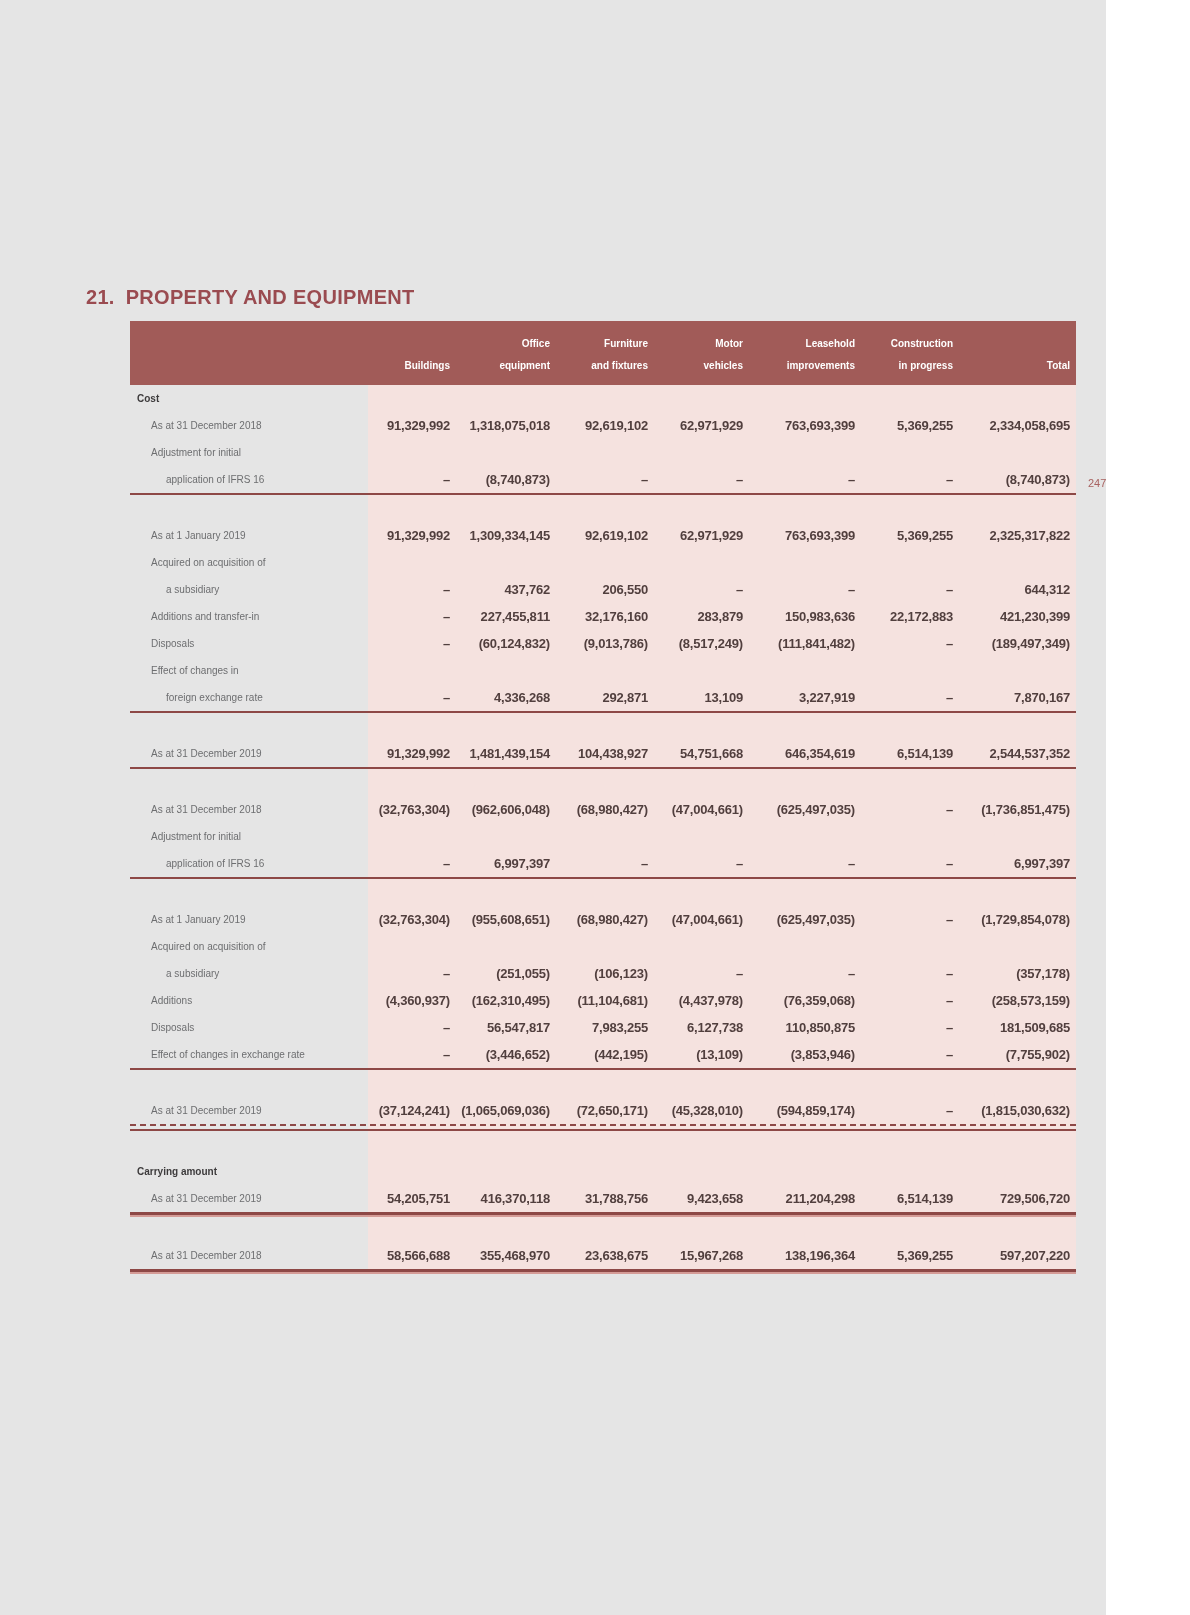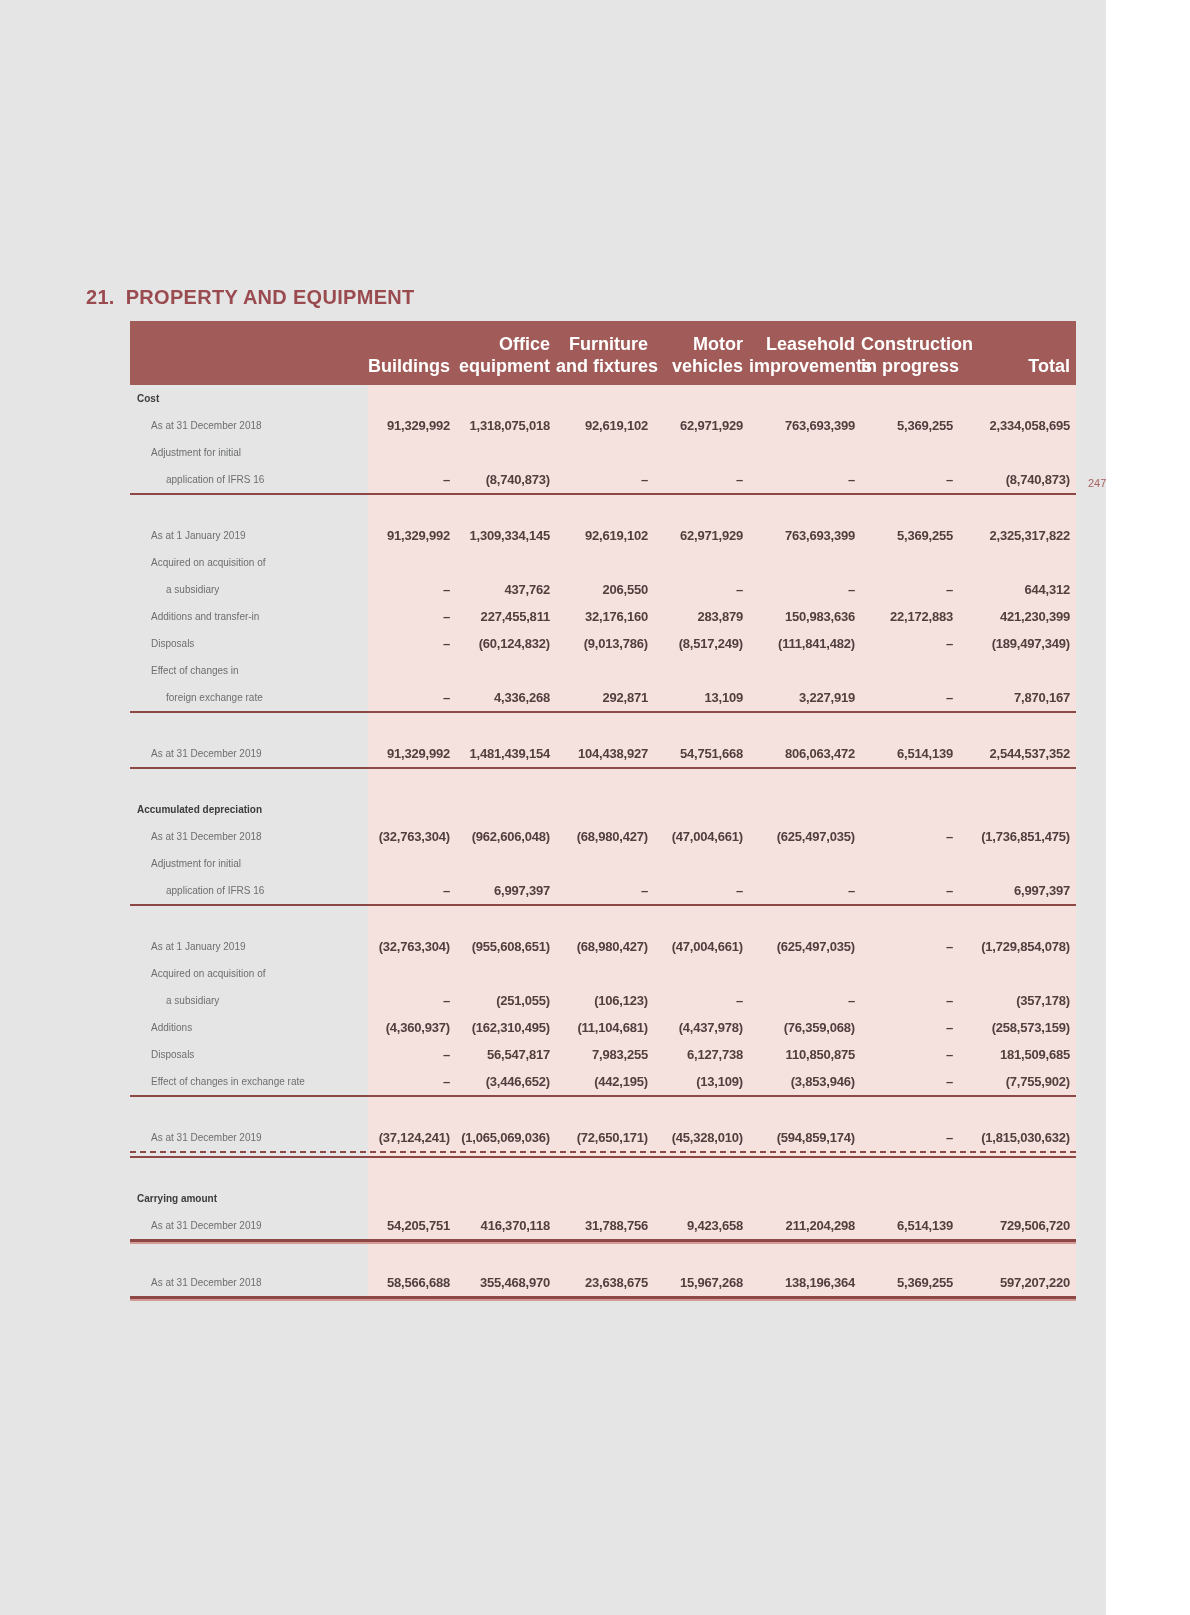--- a/index.html
+++ b/index.html
@@ -11,21 +11,21 @@
   .page{position:relative;width:1106px;height:1615px;background:#e5e5e5;overflow:hidden;
         font-family:Liberation Sans, sans-serif;}
   .title{position:absolute;left:86px;top:286px;display:flex;gap:11px;
          color:var(--title);font-size:20px;font-weight:bold;letter-spacing:.3px;}
   .table-wrap{position:absolute;left:130px;top:321px;width:946px;}
   .pink-underlay{position:absolute;left:238px;right:0;top:64px;bottom:0;background:var(--pink);}
   table{position:relative;width:946px;border-collapse:collapse;table-layout:fixed;}
   col.c-label{width:238px;} col.c1{width:88px;} col.c2{width:100px;} col.c3{width:98px;}
   col.c4{width:95px;} col.c5{width:112px;} col.c6{width:98px;} col.c7{width:117px;}
   td{margin:0;}
-  td.hd{background:var(--maroon);color:#fff;font-weight:bold;font-size:18px;
+  td.hd{background:var(--maroon);color:#fff;font-weight:bold;font-size:10px;
         text-align:right;vertical-align:bottom;height:64px;box-sizing:border-box;
         padding:0 6px 8px 0;line-height:22px;white-space:nowrap;}
   td.hd:first-child{text-align:left;}
   tbody td{height:27px;vertical-align:middle;box-sizing:border-box;}
   td.lbl{color:var(--lbl);font-size:10px;text-align:left;white-space:nowrap;padding-right:0;}
   td.lbl.sec{color:var(--sec);font-weight:bold;}
   .ind0{padding-left:7px;} .ind1{padding-left:21px;} .ind2{padding-left:36px;}
   td.num{color:var(--num);font-weight:bold;font-size:13px;letter-spacing:-.2px;
          text-align:right;padding-right:6px;white-space:nowrap;}
   td.rulecell{height:auto;padding:0;}
@@ -226,41 +226,31 @@
           </tr>
           <tr class="sp">
             <td colspan="8" class="sp-m"></td>
           </tr>
           <tr>
             <td class="lbl ind1">As at 31 December 2019</td>
             <td class="num">91,329,992</td>
             <td class="num">1,481,439,154</td>
             <td class="num">104,438,927</td>
             <td class="num">54,751,668</td>
-            <td class="num">806,063,472</td>
+            <td class="num">646,354,619</td>
             <td class="num">6,514,139</td>
             <td class="num">2,544,537,352</td>
           </tr>
           <tr>
             <td colspan="8" class="rulecell">
               <div class="rule solid"></div>
             </td>
           </tr>
           <tr class="sp">
             <td colspan="8" class="sp-l"></td>
-          </tr>
-          <tr>
-            <td class="lbl sec ind0">Accumulated depreciation</td>
-            <td class="num"></td>
-            <td class="num"></td>
-            <td class="num"></td>
-            <td class="num"></td>
-            <td class="num"></td>
-            <td class="num"></td>
-            <td class="num"></td>
           </tr>
           <tr>
             <td class="lbl ind1">As at 31 December 2018</td>
             <td class="num">(32,763,304)</td>
             <td class="num">(962,606,048)</td>
             <td class="num">(68,980,427)</td>
             <td class="num">(47,004,661)</td>
             <td class="num">(625,497,035)</td>
             <td class="num">–</td>
             <td class="num">(1,736,851,475)</td>

